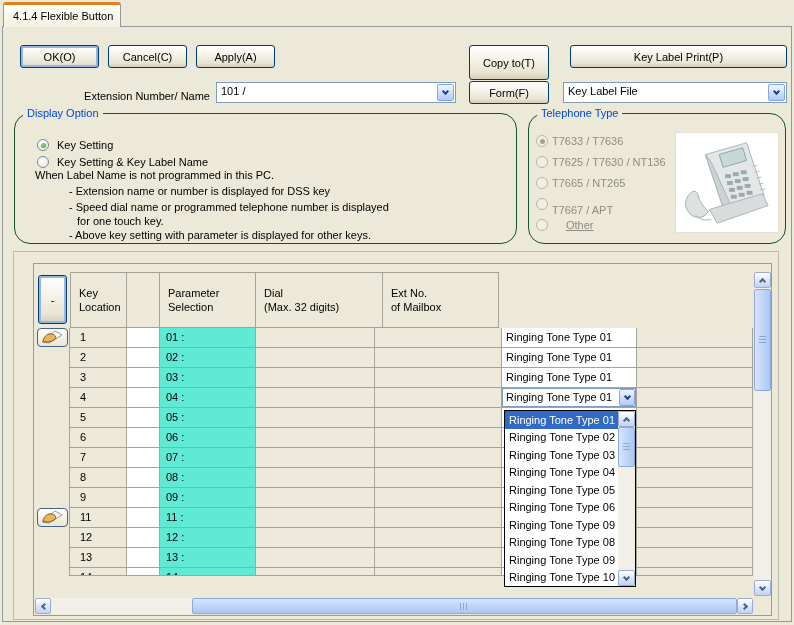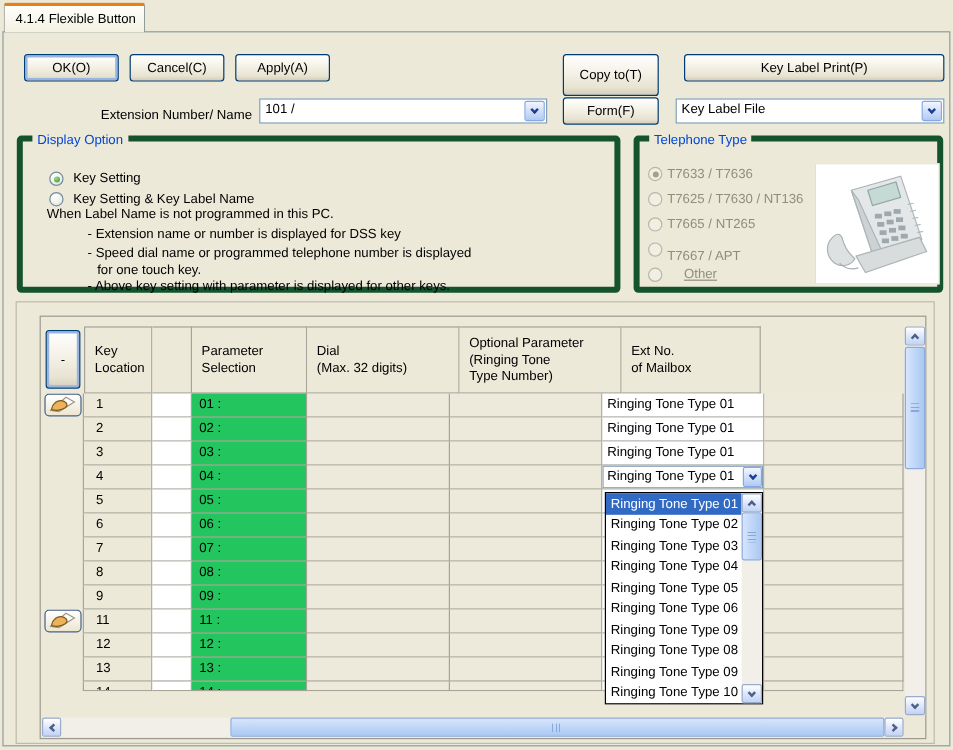--- a/index.html
+++ b/index.html
@@ -27,21 +27,21 @@
         display:flex;align-items:center;justify-content:center}
   .cbtn .chev{border-color:#1c3f94}
 
   .chev{display:inline-block;width:5px;height:5px;border-left:2px solid #4d6185;border-bottom:2px solid #4d6185}
   .chev.down{transform:rotate(-45deg);margin-top:-2px}
   .chev.up{transform:rotate(135deg);margin-top:2px}
   .chev.left{transform:rotate(45deg);margin-left:2px}
   .chev.right{transform:rotate(-135deg);margin-left:-2px}
 
   
-  .gbox{position:absolute;border:5px solid #14532d;border-radius:4px}
+  .gbox{position:absolute;border:1px solid #14532d;border-radius:16px}
   .gtitle{position:absolute;top:-7px;left:8px;background:#ece9d8;padding:0 4px;color:#0046d5}
   .note{position:absolute;line-height:13px;white-space:nowrap}
   .radio{position:absolute;width:12px;height:12px;border-radius:50%;border:1px solid #758d9e;
          background:radial-gradient(circle at 35% 30%,#ffffff,#e9e9e3 75%)}
   .radio.sel::after{content:"";position:absolute;left:2.5px;top:2.5px;width:5px;height:5px;border-radius:50%;
          background:radial-gradient(circle at 35% 30%,#9ad68b,#2f9e28)}
   .radio.dis{border-color:#b9b6a6;background:#f1efe3}
   .radio.dis.sel::after{background:#a3a092}
   .rlabel{position:absolute;line-height:14px;white-space:nowrap}
   .rlabel.dis{color:#8f8d80}
@@ -58,21 +58,21 @@
   .th0{width:35px;position:relative}
   .cornerbtn{position:absolute;left:3px;top:3px;width:29px;height:49px;font-size:11px}
 
   .tbody{position:absolute;left:35px;top:328px;width:718px;height:268px}
   .trow{display:flex;height:20px}
   .trow.partial{height:8px;overflow:hidden}
   .cell{border-right:1px solid #a6a399;border-bottom:1px solid #a6a399;line-height:19px;overflow:hidden;white-space:nowrap}
   .c-icon{width:35px;background:#ece9d8;border-bottom:none;display:flex;justify-content:center}
   .c-loc{width:57px;background:#ece9d8;padding-left:10px}
   .c-narrow{width:33px;background:#fff}
-  .c-param{width:96px;background:#22c55e;padding-left:6px}
+  .c-param{width:96px;background:#5eead4;padding-left:6px}
   .c-ext{width:119px;background:#edeadb}
   .c-dial{width:127px;background:#edeadb}
   .c-opt{width:135px;background:#fff;padding-left:4px}
   .c-opt.nopad{padding:0}
   .c-mail{width:116px;background:#edeadb}
 
   .handbtn{width:31px;height:19px;margin-top:0;border:1px solid #46618c;border-radius:4px;
            background:linear-gradient(180deg,#ffffff,#ece5cf);display:flex;align-items:center;justify-content:center;padding:0}
 
   .cellcombo{width:100%;height:19px;border:1px solid #7f9db9;background:#fff;display:flex}
@@ -208,23 +208,20 @@
   <div class="th0">
     <button class="btn cornerbtn focused">-</button>
   </div>
   <div class="th first" style="width:57px">Key
 Location</div>
   <div class="th" style="width:33px"></div>
   <div class="th" style="width:96px">Parameter
 Selection</div>
   <div class="th" style="width:127px">Dial
 (Max. 32 digits)</div>
-  <div class="th" style="width:135px">Optional Parameter
-(Ringing Tone
-Type Number)</div>
   <div class="th" style="width:116px">Ext No.
 of Mailbox</div>
 </div>
 
 <div class="tbody" id="tbody">
     <div class="trow">
       <div class="cell c-icon">
         <button class="handbtn">
           <span><svg width="22" height="15" viewBox="0 0 22 15">
               <path d="M1 13 L14 2 L21 6 L8 14 Z" fill="#fefef8" stroke="#9b988a"></path>

